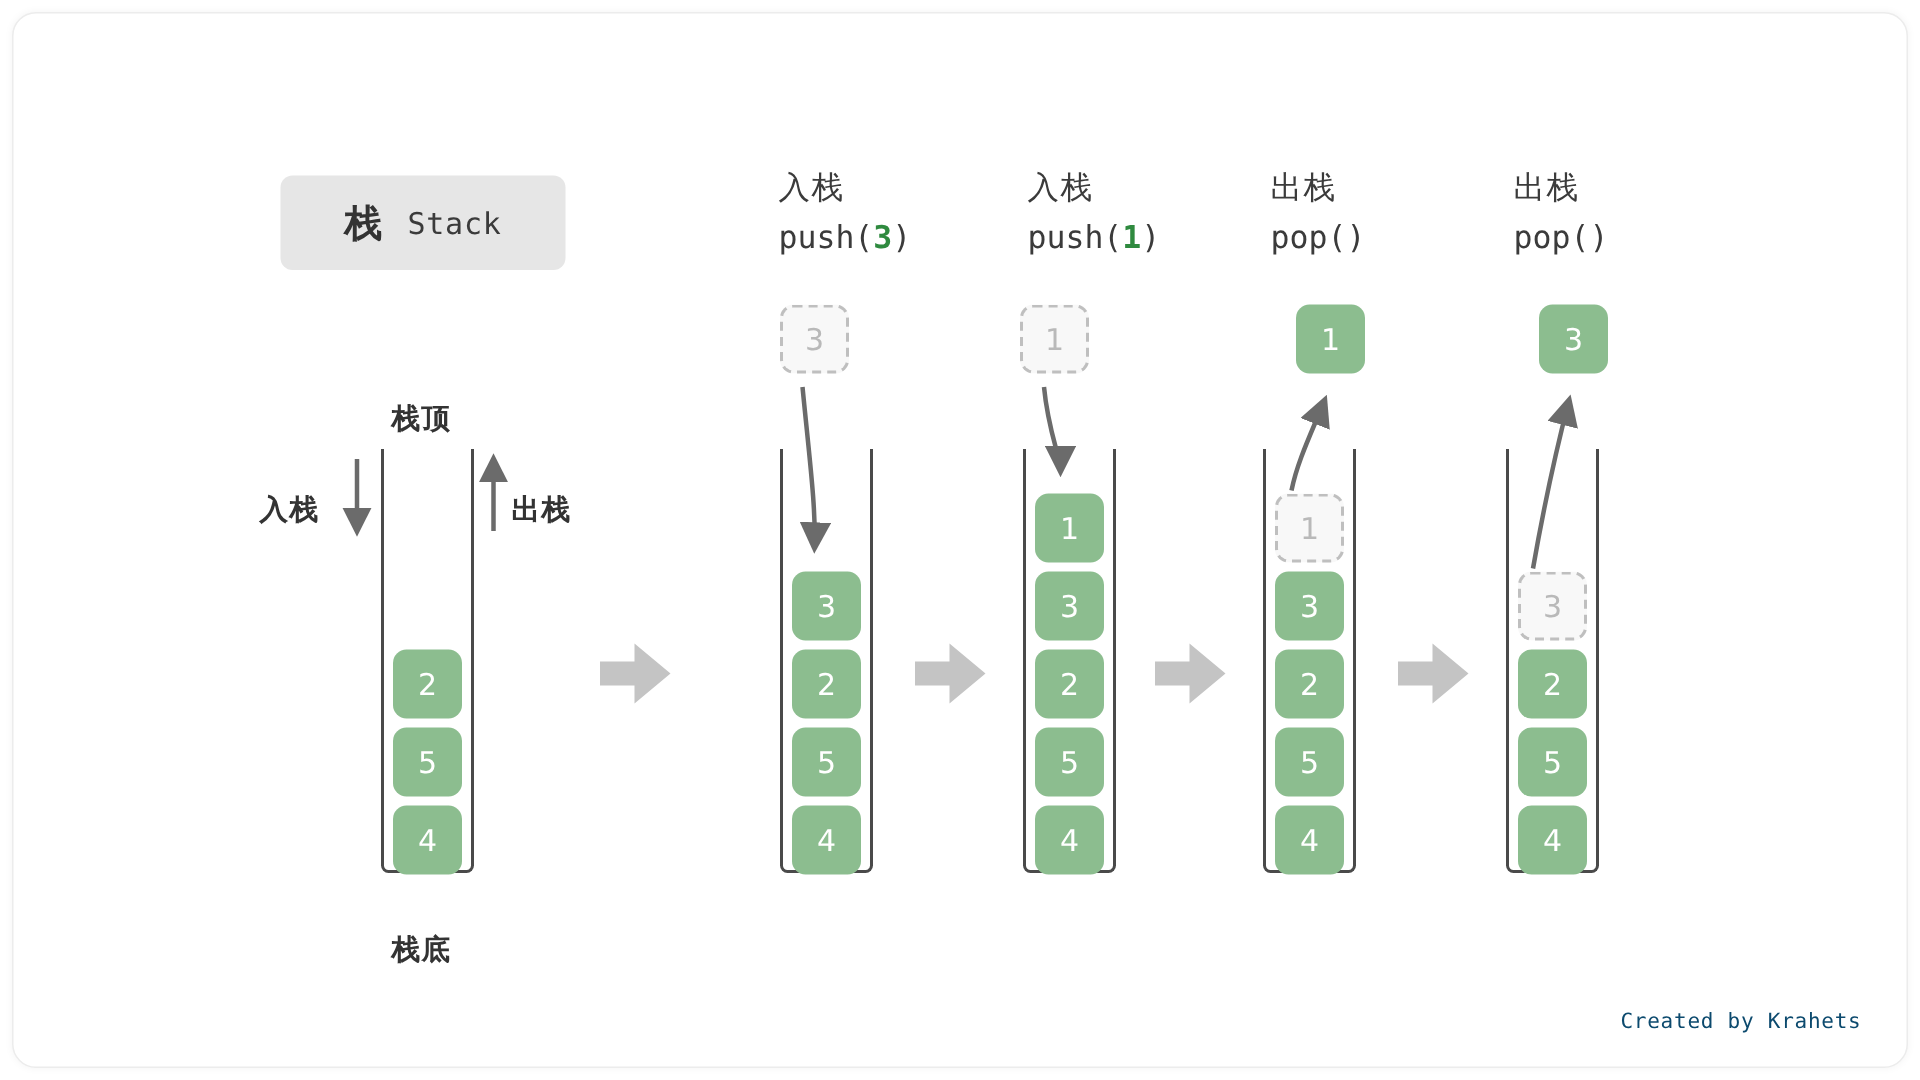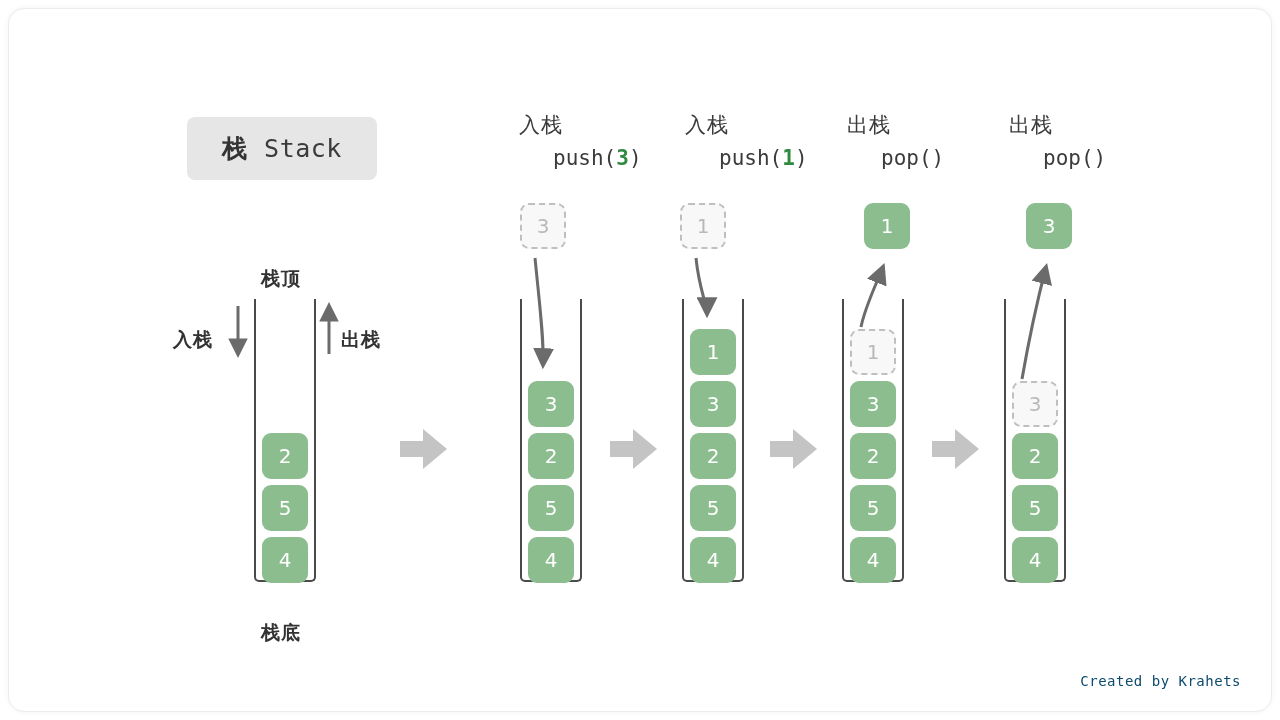--- a/index.html
+++ b/index.html
@@ -44,21 +44,21 @@
   }
   #title-chip .t-cn {
     font-family: "DejaVu Sans", sans-serif;
     font-weight: bold;
     font-size: 25px;
     color: #333333;
     letter-spacing: 1px;
   }
   #title-chip .t-en {
     font-family: "DejaVu Sans Mono", "Liberation Mono", monospace;
-    font-size: 25px;
+    font-size: 20px;
     color: #3b3b3b;
     margin-left: 16px;
     letter-spacing: 0.5px;
   }
 
   
   .cn-label {
     position: absolute;
     font-family: "DejaVu Sans", sans-serif;
     font-weight: bold;
@@ -135,21 +135,20 @@
     color: #3b3b3b;
     letter-spacing: 1px;
     margin-bottom: 7px;
   }
   .op-head .op-code {
     display: block;
     font-family: "DejaVu Sans Mono", "Liberation Mono", monospace;
     font-size: 21px;
     color: #3b3b3b;
     letter-spacing: 0px;
-    margin-left: 34px;
   }
   .op-head .op-code .arg { color: #2f8a3f; font-weight: bold; }
 </style>
 </head>
 <body>
 
 <div id="card">
 
   <div id="title-chip">
     <span class="t-cn">栈</span>

